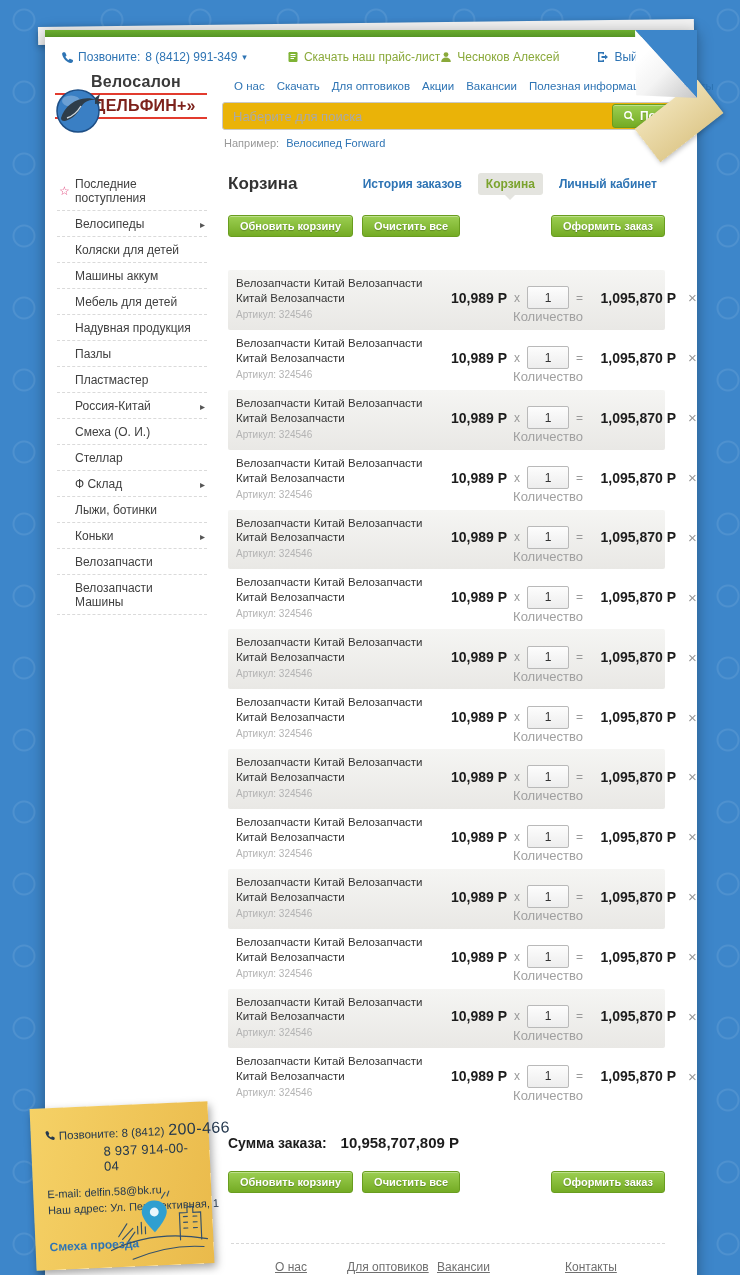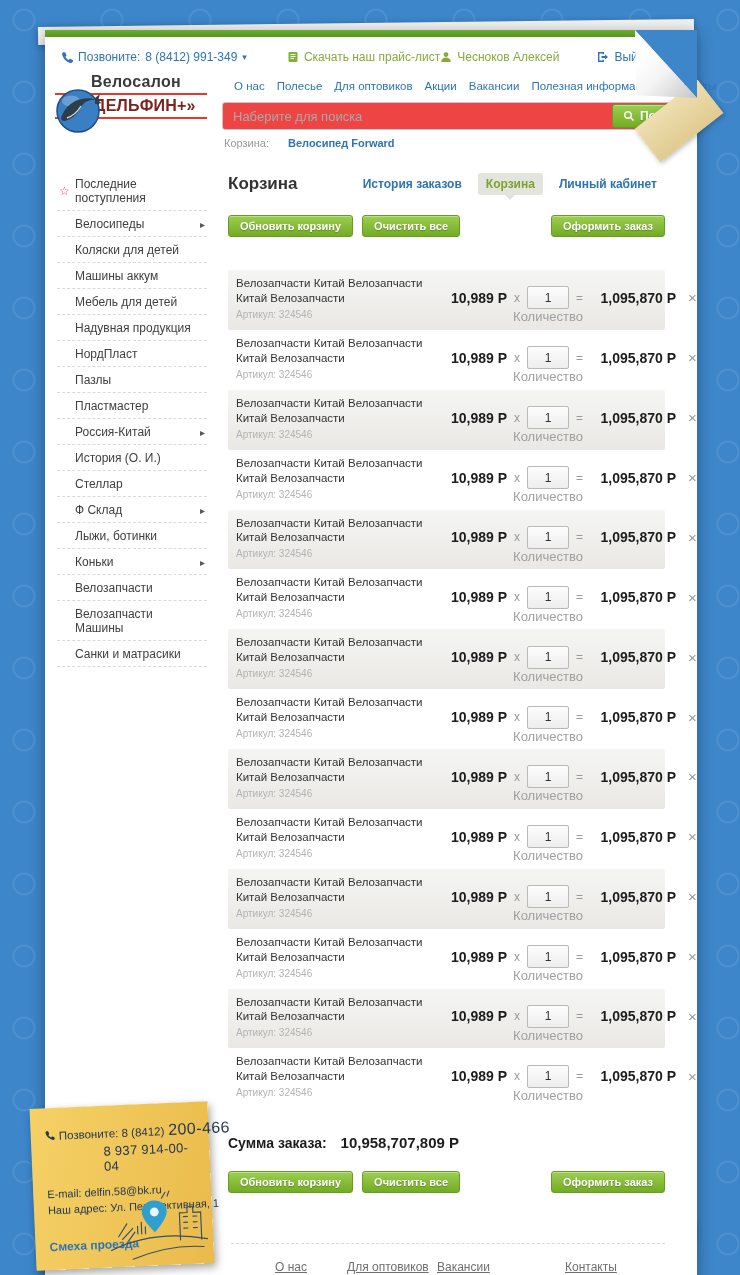--- a/index.html
+++ b/index.html
@@ -56,28 +56,28 @@
   .logo{position:absolute;left:10px;top:0;width:152px;cursor:pointer;}
   .logo-title{margin-left:36px;font-size:16px;font-weight:bold;color:#3a3a3a;letter-spacing:.3px;}
   .red-line{height:2px;background:#e23b2e;margin:2px 0;}
   .logo-sub{margin-left:30px;font-size:16px;font-weight:bold;color:#7d221c;letter-spacing:.2px;}
   .dolphin{position:absolute;left:0;top:15px;width:46px;height:46px;}
   .head-right{margin-left:165px;margin-right:3px;}
   .nav-row{display:flex;gap:12px;padding:3px 0 0 12px;font-size:11.5px;white-space:nowrap;}
   .nav-row a{color:#2e74b4;text-decoration:none;cursor:pointer;}
   .search-row{position:relative;margin-top:10px;}
   .search-input{width:100%;box-sizing:border-box;height:28px;border:1px solid #c9c9c9;border-radius:3px;
-    padding:0 70px 0 10px;font-size:13px;color:#333;font-family:inherit;background:#ef4444;}
+    padding:0 70px 0 10px;font-size:13px;color:#333;font-family:inherit;background:#eab308;}
   .search-input::placeholder{color:#a9a9a9;}
   .search-btn{position:absolute;right:2px;top:2px;height:24px;padding:0 10px;border:1px solid #699d1f;border-radius:3px;
     background:linear-gradient(#9ccf52,#74ab24);color:#fff;font-size:12px;font-weight:bold;
     display:inline-flex;align-items:center;gap:5px;cursor:pointer;text-shadow:0 1px 1px rgba(0,0,0,.25);
     box-shadow:inset 0 1px 0 rgba(255,255,255,.35);font-family:inherit;}
   .example-row{margin-top:7px;padding-left:2px;font-size:11px;color:#999;}
-  .example-row a{color:#2e74b4;text-decoration:none;margin-left:16px;cursor:pointer;font-weight:bold;}
+  .example-row a{color:#2e74b4;text-decoration:none;margin-left:4px;cursor:pointer;}
 
   
   .columns{display:flex;padding:10px 32px 0 12px;align-items:flex-start;}
   .sidebar{width:150px;flex:none;margin:0;padding:0;list-style:none;}
   .side-item{display:flex;align-items:center;padding:6px 2px 5px 2px;border-bottom:1px dashed #dadada;
     font-size:12px;color:#404040;cursor:pointer;}
   .side-star{width:16px;flex:none;color:#e0457b;font-size:12px;line-height:1;}
   .side-label{flex:1;}
   .side-arrow{color:#555;font-size:10px;margin-left:4px;}
 
@@ -194,21 +194,21 @@
       </svg>
       <div class="logo-title">Велосалон</div>
       <div class="red-line"></div>
       <div class="logo-sub">«ДЕЛЬФИН+»</div>
       <div class="red-line"></div>
     </div>
     <div class="head-right">
       <nav class="nav-row">
   <a class="nav-link">О нас</a>
 
-  <a class="nav-link">Полесье</a>
+  <a class="nav-link">Скачать</a>
 
   <a class="nav-link">Для оптовиков</a>
 
   <a class="nav-link">Акции</a>
 
   <a class="nav-link">Вакансии</a>
 
   <a class="nav-link">Полезная информация</a>
 
   <a class="nav-link">Контакты</a>
@@ -217,21 +217,21 @@
         <input class="search-input" type="text" placeholder="Наберите для поиска" style="">
         <button class="search-btn">
           <svg width="12" height="12" viewBox="0 0 12 12">
               <circle cx="5" cy="5" r="3.2" fill="none" stroke="#fff" stroke-width="1.4"></circle>
               <path d="M7.5 7.5 L10.5 10.5" stroke="#fff" stroke-width="1.6"></path>
             </svg>
           <span>Поиск</span>
         </button>
       </div>
       <div class="example-row">
-        <span>Корзина:</span>
+        <span>Например:</span>
         <a>Велосипед Forward</a>
       </div>
     </div>
   </div>
 
   <div class="columns">
     <ul class="sidebar">
   <li class="side-item">
     <span class="side-star">☆</span>
     <span class="side-label">Последние поступления</span>
@@ -261,25 +261,20 @@
     <span class="side-label">Мебель для детей</span>
     <span class="side-arrow" style="visibility: hidden;">▸</span>
   </li>
 
   <li class="side-item">
     <span class="side-star" style="visibility: hidden;">☆</span>
     <span class="side-label">Надувная продукция</span>
     <span class="side-arrow" style="visibility: hidden;">▸</span>
   </li>
 
-  <li class="side-item">
-    <span class="side-star" style="visibility: hidden;">☆</span>
-    <span class="side-label">НордПласт</span>
-    <span class="side-arrow" style="visibility: hidden;">▸</span>
-  </li>
 
   <li class="side-item">
     <span class="side-star" style="visibility: hidden;">☆</span>
     <span class="side-label">Пазлы</span>
     <span class="side-arrow" style="visibility: hidden;">▸</span>
   </li>
 
   <li class="side-item">
     <span class="side-star" style="visibility: hidden;">☆</span>
     <span class="side-label">Пластмастер</span>
@@ -288,21 +283,21 @@
 
 
   <li class="side-item">
     <span class="side-star" style="visibility: hidden;">☆</span>
     <span class="side-label">Россия-Китай</span>
     <span class="side-arrow">▸</span>
   </li>
 
   <li class="side-item">
     <span class="side-star" style="visibility: hidden;">☆</span>
-    <span class="side-label">История (О. И.)</span>
+    <span class="side-label">Смеха (О. И.)</span>
     <span class="side-arrow" style="visibility: hidden;">▸</span>
   </li>
 
   <li class="side-item">
     <span class="side-star" style="visibility: hidden;">☆</span>
     <span class="side-label">Стеллар</span>
     <span class="side-arrow" style="visibility: hidden;">▸</span>
   </li>
 
   <li class="side-item">
@@ -329,25 +324,20 @@
     <span class="side-label">Велозапчасти</span>
     <span class="side-arrow" style="visibility: hidden;">▸</span>
   </li>
 
   <li class="side-item">
     <span class="side-star" style="visibility: hidden;">☆</span>
     <span class="side-label">Велозапчасти Машины</span>
     <span class="side-arrow" style="visibility: hidden;">▸</span>
   </li>
 
-  <li class="side-item">
-    <span class="side-star" style="visibility: hidden;">☆</span>
-    <span class="side-label">Санки и матрасики</span>
-    <span class="side-arrow" style="visibility: hidden;">▸</span>
-  </li>
 </ul>
 
     <div class="main">
       <div class="main-head">
         <h1 class="page-title">Корзина</h1>
         <div class="tabs">
   <span class="tab">История заказов</span>
 
   <span class="tab active">Корзина</span>
 

